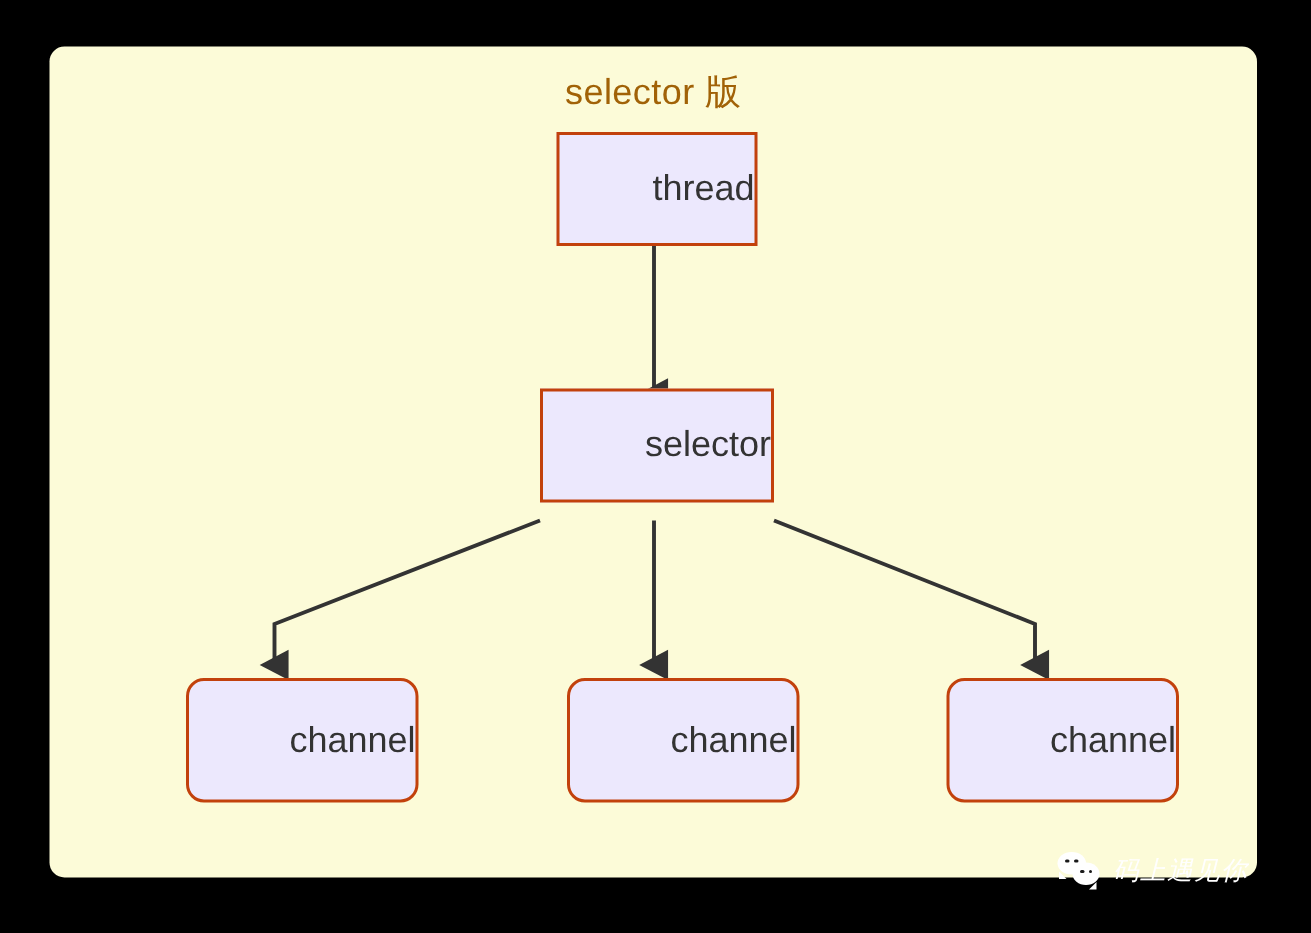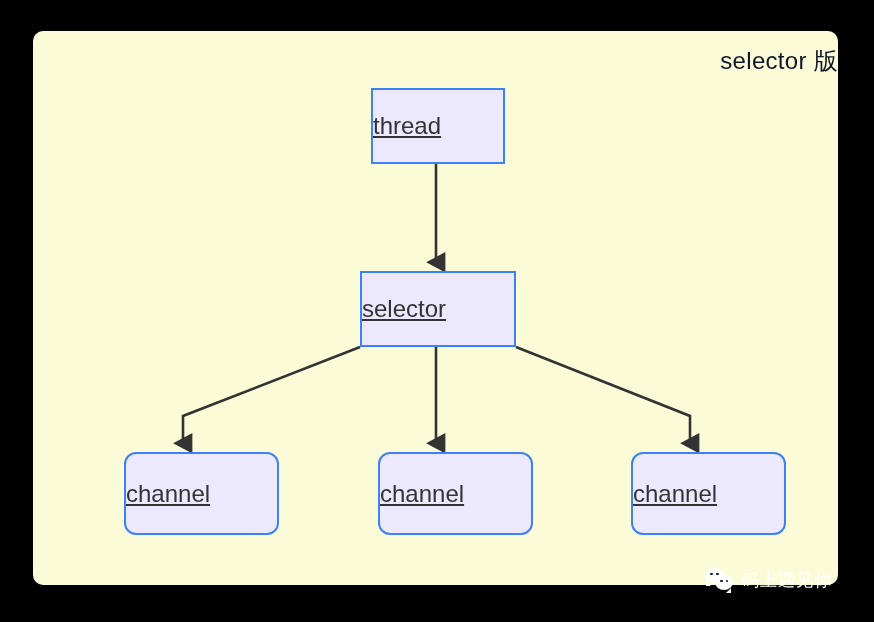--- a/index.html
+++ b/index.html
@@ -36,53 +36,52 @@
     width: 805px;
     height: 554px;
     overflow: visible;
   }
   
   .diagram-title {
     position: absolute;
     left: 0;
     top: 14px;
     width: 805px;
-    text-align: right;
+    text-align: center;
     font-size: 24px;
-    color: #0f172a;
+    color: #a16207;
     letter-spacing: 0.3px;
     white-space: nowrap;
   }
   
   .node {
     position: absolute;
     box-sizing: border-box;
     background: #ece8fd;
-    border: 2px solid #3b82f6;
+    border: 2px solid #c2410c;
     display: flex;
     align-items: center;
-    justify-content: flex-start;
+    justify-content: flex-end;
     color: #333333;
     font-size: 24px;
     line-height: 1;
-    text-decoration: underline;
   }
   .node.rounded {
     border-radius: 12px;
     margin-left: 18px;
   }
   #node-thread {
     left: 338px;  
     top: 57px;    
     width: 134px;
     height: 76px;
   }
   #node-selector {
     left: 327px;  
-    top: 240px;   
+    top: 228px;   
     width: 156px;
     height: 76px;
   }
   #node-channel-1 {
     left: 73px;   
     top: 421px;   
     width: 155px;
     height: 83px;
   }
   #node-channel-2 {
@@ -106,20 +105,21 @@
     align-items: center;
     gap: 7px;
     height: 26px;
   }
   #watermark .wm-text {
     color: #ffffff;
     font-size: 17px;
     letter-spacing: 1px;
     line-height: 1;
     white-space: nowrap;
+    font-style: italic;
   }
   #watermark .wm-icon {
     width: 30px;
     height: 24px;
     position: relative;
     flex: none;
   }
   .bubble {
     position: absolute;
     background: #ffffff;

